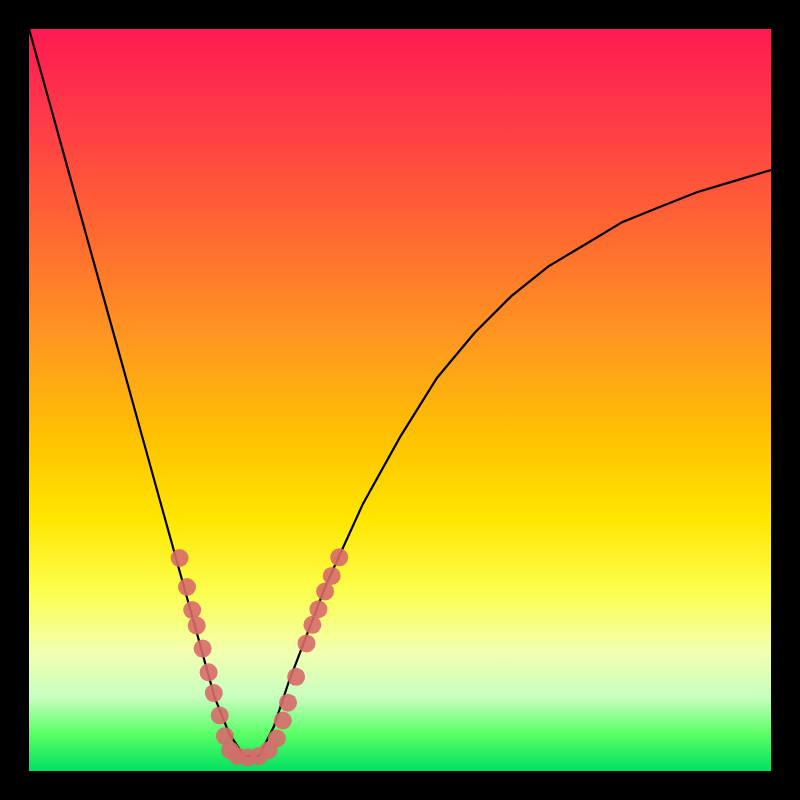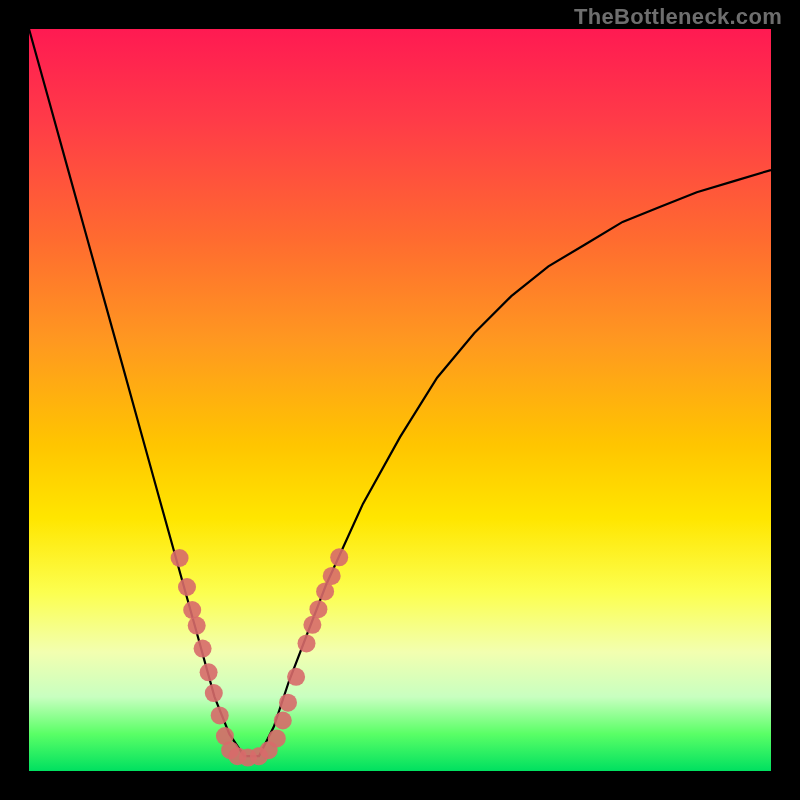--- a/index.html
+++ b/index.html
@@ -86,14 +86,13 @@
           <circle cx="267.1" cy="647.8" r="9" fill="#d76a6a" fill-opacity="0.9"></circle>
           <circle cx="277.5" cy="614.4" r="9" fill="#d76a6a" fill-opacity="0.9"></circle>
           <circle cx="283.4" cy="595.8" r="9" fill="#d76a6a" fill-opacity="0.9"></circle>
           <circle cx="289.4" cy="580.2" r="9" fill="#d76a6a" fill-opacity="0.9"></circle>
           <circle cx="296.1" cy="562.4" r="9" fill="#d76a6a" fill-opacity="0.9"></circle>
           <circle cx="302.7" cy="546.9" r="9" fill="#d76a6a" fill-opacity="0.9"></circle>
           <circle cx="310.2" cy="528.3" r="9" fill="#d76a6a" fill-opacity="0.9"></circle>
         </g>
     </svg>
   </div>
-  <div class="watermark">TheBottleneck.com</div>
 </div>
 
 </body></html>

